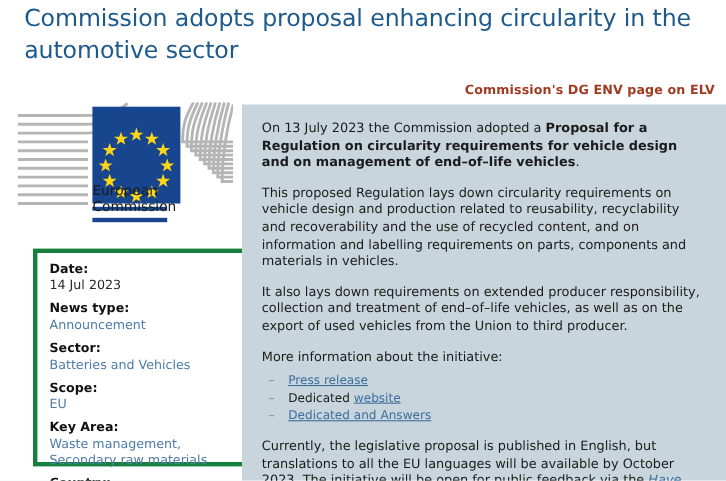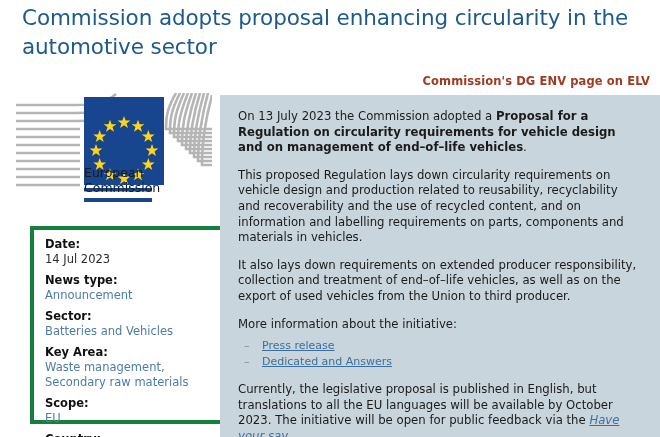--- a/index.html
+++ b/index.html
@@ -190,44 +190,45 @@
   </div>
   <div class="meta-row">
     <div class="meta-label">News type:</div>
     <div class="meta-value">Announcement</div>
   </div>
   <div class="meta-row">
     <div class="meta-label">Sector:</div>
     <div class="meta-value">Batteries and Vehicles</div>
   </div>
   <div class="meta-row">
+    <div class="meta-label">Scope:</div>
+    <div class="meta-value">EU</div>
+  </div>
+  <div class="meta-row">
     <div class="meta-label">Key Area:</div>
     <div class="meta-value" style="white-space:pre-line;">Waste management,
 Secondary raw materials</div>
   </div>
   <div class="meta-row">
-    <div class="meta-label">Scope:</div>
-    <div class="meta-value">EU</div>
-  </div>
-  <div class="meta-row">
     <div class="meta-label">Country:</div>
 
   </div>
 </div>
 
 <div class="content-panel">
 
   <p><span>On 13 July 2023 the Commission adopted a </span><b>Proposal for a Regulation on circularity requirements for vehicle design and on management of end–of–life vehicles</b><span>.</span></p>
 
   <p>This proposed Regulation lays down circularity requirements on vehicle design and production related to reusability, recyclability and recoverability and the use of recycled content, and on information and labelling requirements on parts, components and materials in vehicles.</p>
 
   <p>It also lays down requirements on extended producer responsibility, collection and treatment of end–of–life vehicles, as well as on the export of used vehicles from the Union to third producer.</p>
 
   <p class="tight">More information about the initiative:</p>
 
   <ul class="link-list">
     <li><span></span><a class="inline-link" href="#">Press release</a></li>
+    <li><span>Dedicated </span><a class="inline-link" href="#">website</a></li>
     <li><span></span><a class="inline-link" href="#">Dedicated and Answers</a></li>
   </ul>
 
   <p><span>Currently, the legislative proposal is published in English, but translations to all the EU languages will be available by October 2023. The initiative will be open for public feedback via the </span><a class="inline-link italic" href="#">Have your say</a></p>
 
 </div>
 
 </body></html>

